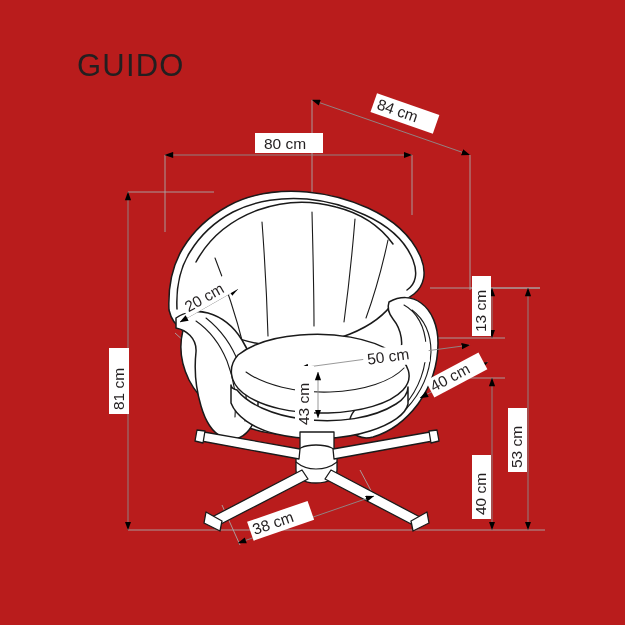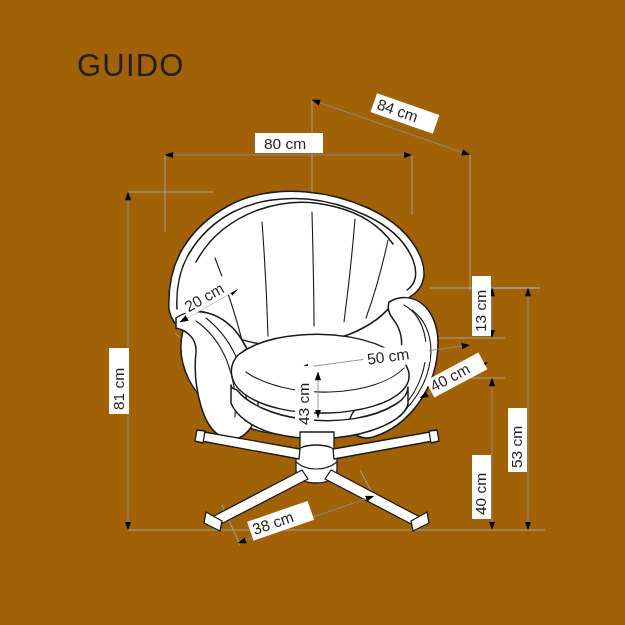--- a/index.html
+++ b/index.html
@@ -8,21 +8,21 @@
     background: #ffffff;
   }
   body {
     font-family: "Liberation Sans", sans-serif;
     -webkit-font-smoothing: antialiased;
   }
   #page {
     position: relative;
     width: 625px;
     height: 625px;
-    background: #a16207;
+    background: #b91c1c;
     overflow: hidden;
   }
   #drawing {
     position: absolute;
     left: 0;
     top: 0;
     width: 625px;
     height: 625px;
   }
   .title-text {

